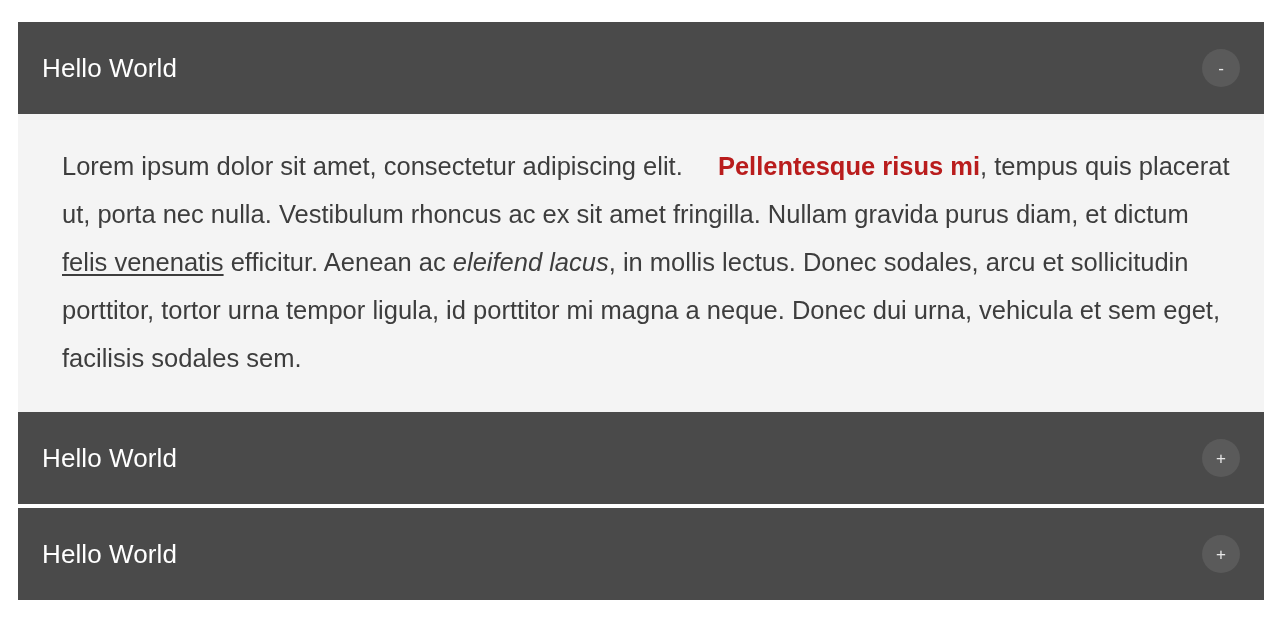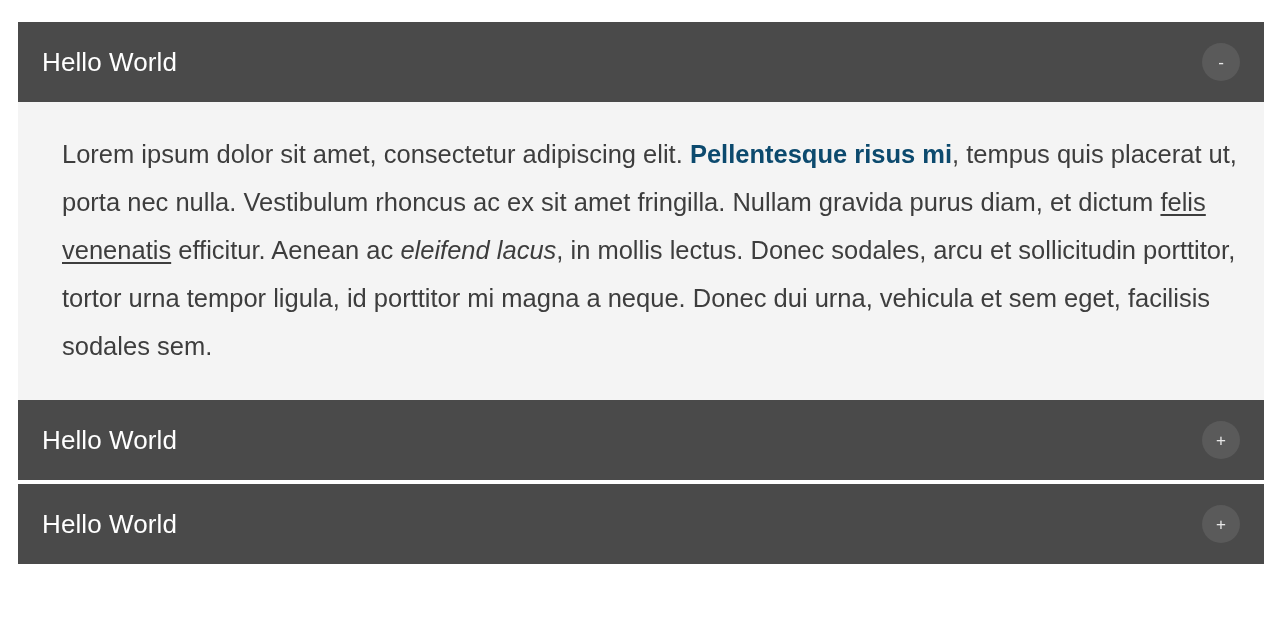--- a/index.html
+++ b/index.html
@@ -22,21 +22,21 @@
   }
 
   .panel {
     margin: 0;
   }
 
   .panel-header {
     position: relative;
     background: #4a4a4a;
     color: #ffffff;
-    height: 80px;
+    height: 92px;
     display: flex;
     align-items: center;
     padding: 0 24px;
     box-sizing: border-box;
     cursor: pointer;
     user-select: none;
   }
 
   .panel-title {
     font-size: 26px;
@@ -76,21 +76,22 @@
   .panel-body p {
     margin: 0;
     font-size: 25.5px;
     line-height: 48px;
     color: #3d3d3d;
     font-weight: 400;
   }
 
   .panel-body b {
     font-weight: 700;
-    color: #0c4a6e;
+    color: #b91c1c;
+    margin-left: 28px;
   }
 
   .panel-body i {
   }
 
   .panel-body u {
     text-decoration: underline;
     text-underline-offset: 3px;
   }
 

